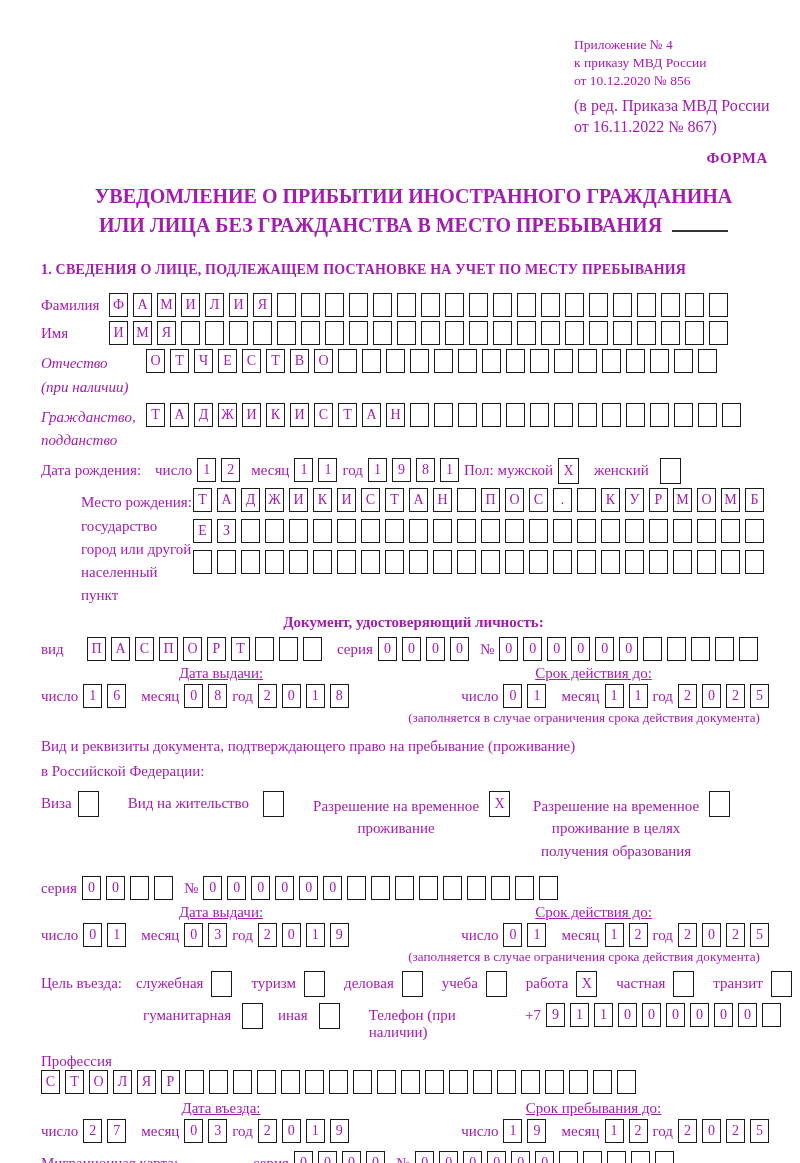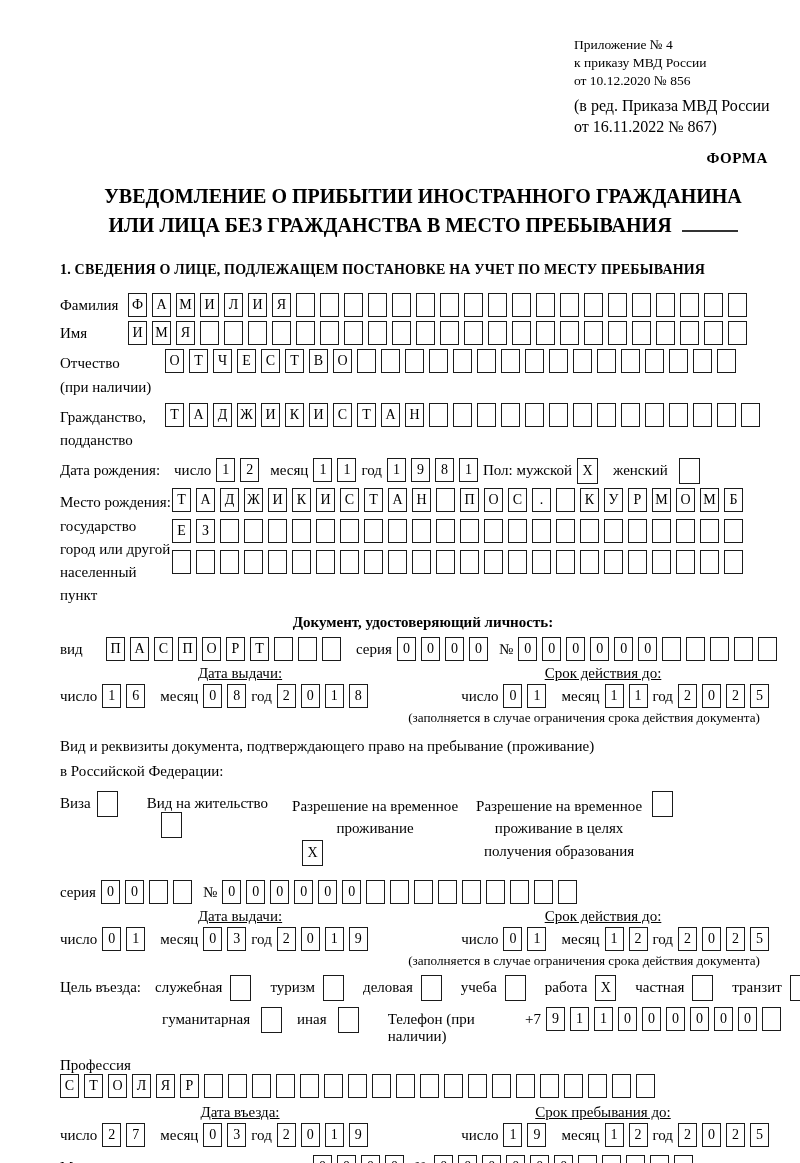--- a/index.html
+++ b/index.html
@@ -1,37 +1,37 @@
 <!DOCTYPE html>
 <html><head>
 <meta charset="utf-8">
 <style>
   html,body{margin:0;padding:0;background:#fff;}
   .page{
-    width:800px;height:1163px;background:#ffffff;color:#000000;
+    width:800px;height:1163px;background:#ffffff;color:#a21caf;
     font-family:"Liberation Serif","DejaVu Serif",serif;
-    padding:36px 14px 0 60px;box-sizing:border-box;overflow:hidden;
+    padding:36px 14px 0 41px;box-sizing:border-box;overflow:hidden;
   }
   .hdr{margin-left:auto;width:212px;font-size:13.5px;line-height:1.33;}
   .hdr-small{font-size:16px;margin-top:5px;line-height:1.33;}
   .forma{text-align:right;font-weight:bold;font-size:15px;margin-top:13px;letter-spacing:.6px;padding-right:18px;}
   .title{text-align:center;font-weight:bold;font-size:20px;margin-top:15px;line-height:1.45;}
   .title-underline{display:inline-block;width:56px;border-bottom:2px solid #333;margin-left:10px;height:14px;}
   .sect{font-weight:bold;font-size:14px;margin-top:22px;letter-spacing:.2px;}
   .frm{margin-top:15px;font-size:15px;}
   .row{display:flex;align-items:flex-start;margin-bottom:4px;}
   .lab{flex:0 0 auto;padding-top:4px;}
   .lab2{flex:0 0 auto;line-height:1.55;padding-top:3px;}
-  .w68{width:68px;}.w105{width:105px;}.w90{width:90px;}.w112{width:112px;}.w170{width:172px;}
+  .w68{width:68px;}.w105{width:105px;font-style:italic;}.w90{width:90px;}.w112{width:112px;}.w170{width:172px;}
   .boxes{display:flex;flex-wrap:nowrap;}
   .box{flex:0 0 auto;width:19px;height:24px;border:1.6px solid #1b1b1b;margin-right:5px;
        display:flex;align-items:center;justify-content:center;font-size:14px;box-sizing:border-box;background:#fff;}
   .cbs .box{width:21px;height:26px;}
   .dlab{padding-top:4px;margin-right:5px;}
-  .ml6{margin-left:6px;}.ml10{margin-left:10px;}.ml14{margin-left:14px;}.ml18{margin-left:18px;}.ml24{margin-left:24px;flex-direction:column;}.ml40{margin-left:40px;}
+  .ml6{margin-left:6px;}.ml10{margin-left:10px;}.ml14{margin-left:14px;}.ml18{margin-left:18px;}.ml24{margin-left:24px;}.ml40{margin-left:40px;}
   .ig{display:flex;align-items:flex-start;}
   .center-bold{text-align:center;font-weight:bold;font-size:15px;margin:6px 0 6px;}
   .halves{display:flex;margin-top:4px;text-decoration:underline;}
   .half-l{width:360px;text-align:center;}
   .half-r{flex:1;text-align:center;}
   .dates{display:flex;margin-top:2px;}
   .dg-r{margin-left:auto;margin-right:12px;}
   .note{font-size:13.2px;text-align:right;margin:2px 26px 6px 0;}
   .intro{margin-top:8px;line-height:1.7;}
   .permits{display:flex;align-items:flex-start;margin-top:6px;}
@@ -223,21 +223,21 @@
       <span class="dlab">Пол: мужской</span>
       <span class="boxes cbs">
           <span class="box">X</span>
         </span>
       <span class="dlab ml10">женский</span>
       <span class="boxes cbs ml6">
           <span class="box"></span>
         </span>
     </div>
 
-    <div class="row" style="margin-top:4px;">
+    <div class="row" style="margin-top:4px;margin-left:40px;">
       <span class="lab2 w112">
         <span style="display:block">Место рождения:</span>
         <span style="display:block">государство</span>
         <span style="display:block">город или другой</span>
         <span style="display:block">населенный пункт</span>
       </span>
       <span>
         <span class="boxes" style="margin-bottom:7px;">
             <span class="box">Т</span>
             <span class="box">А</span>

